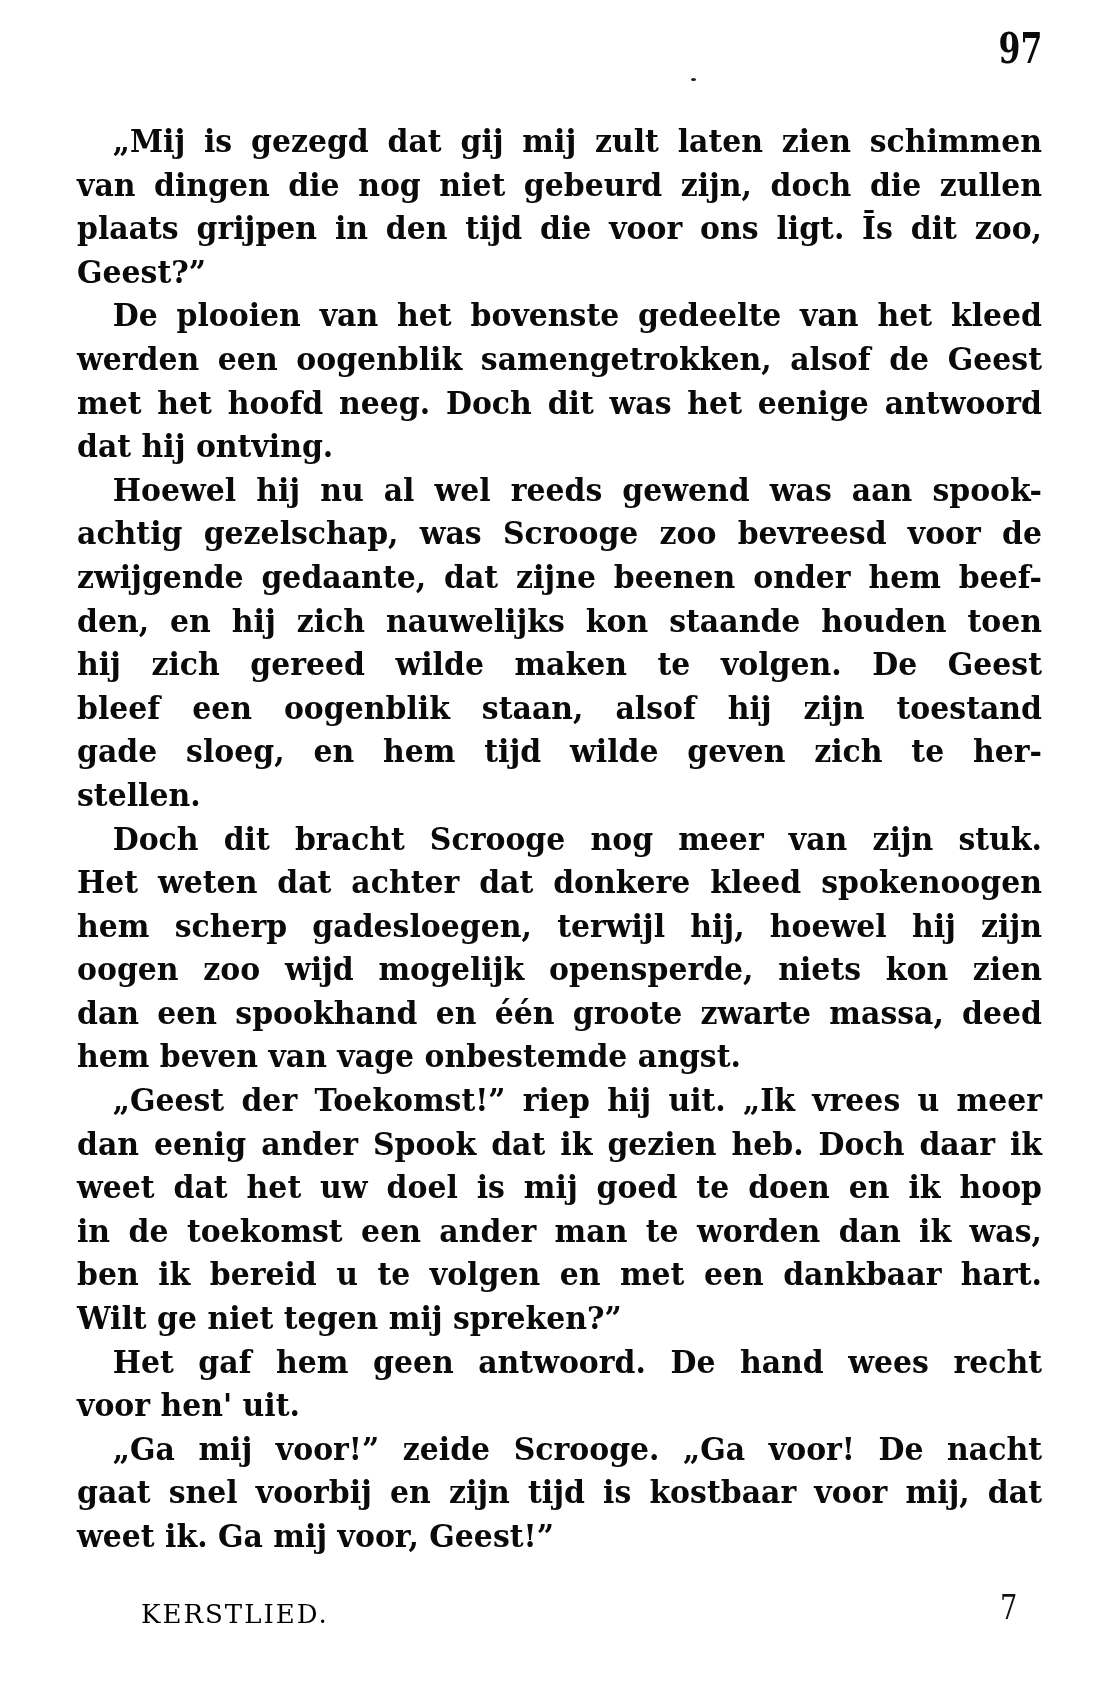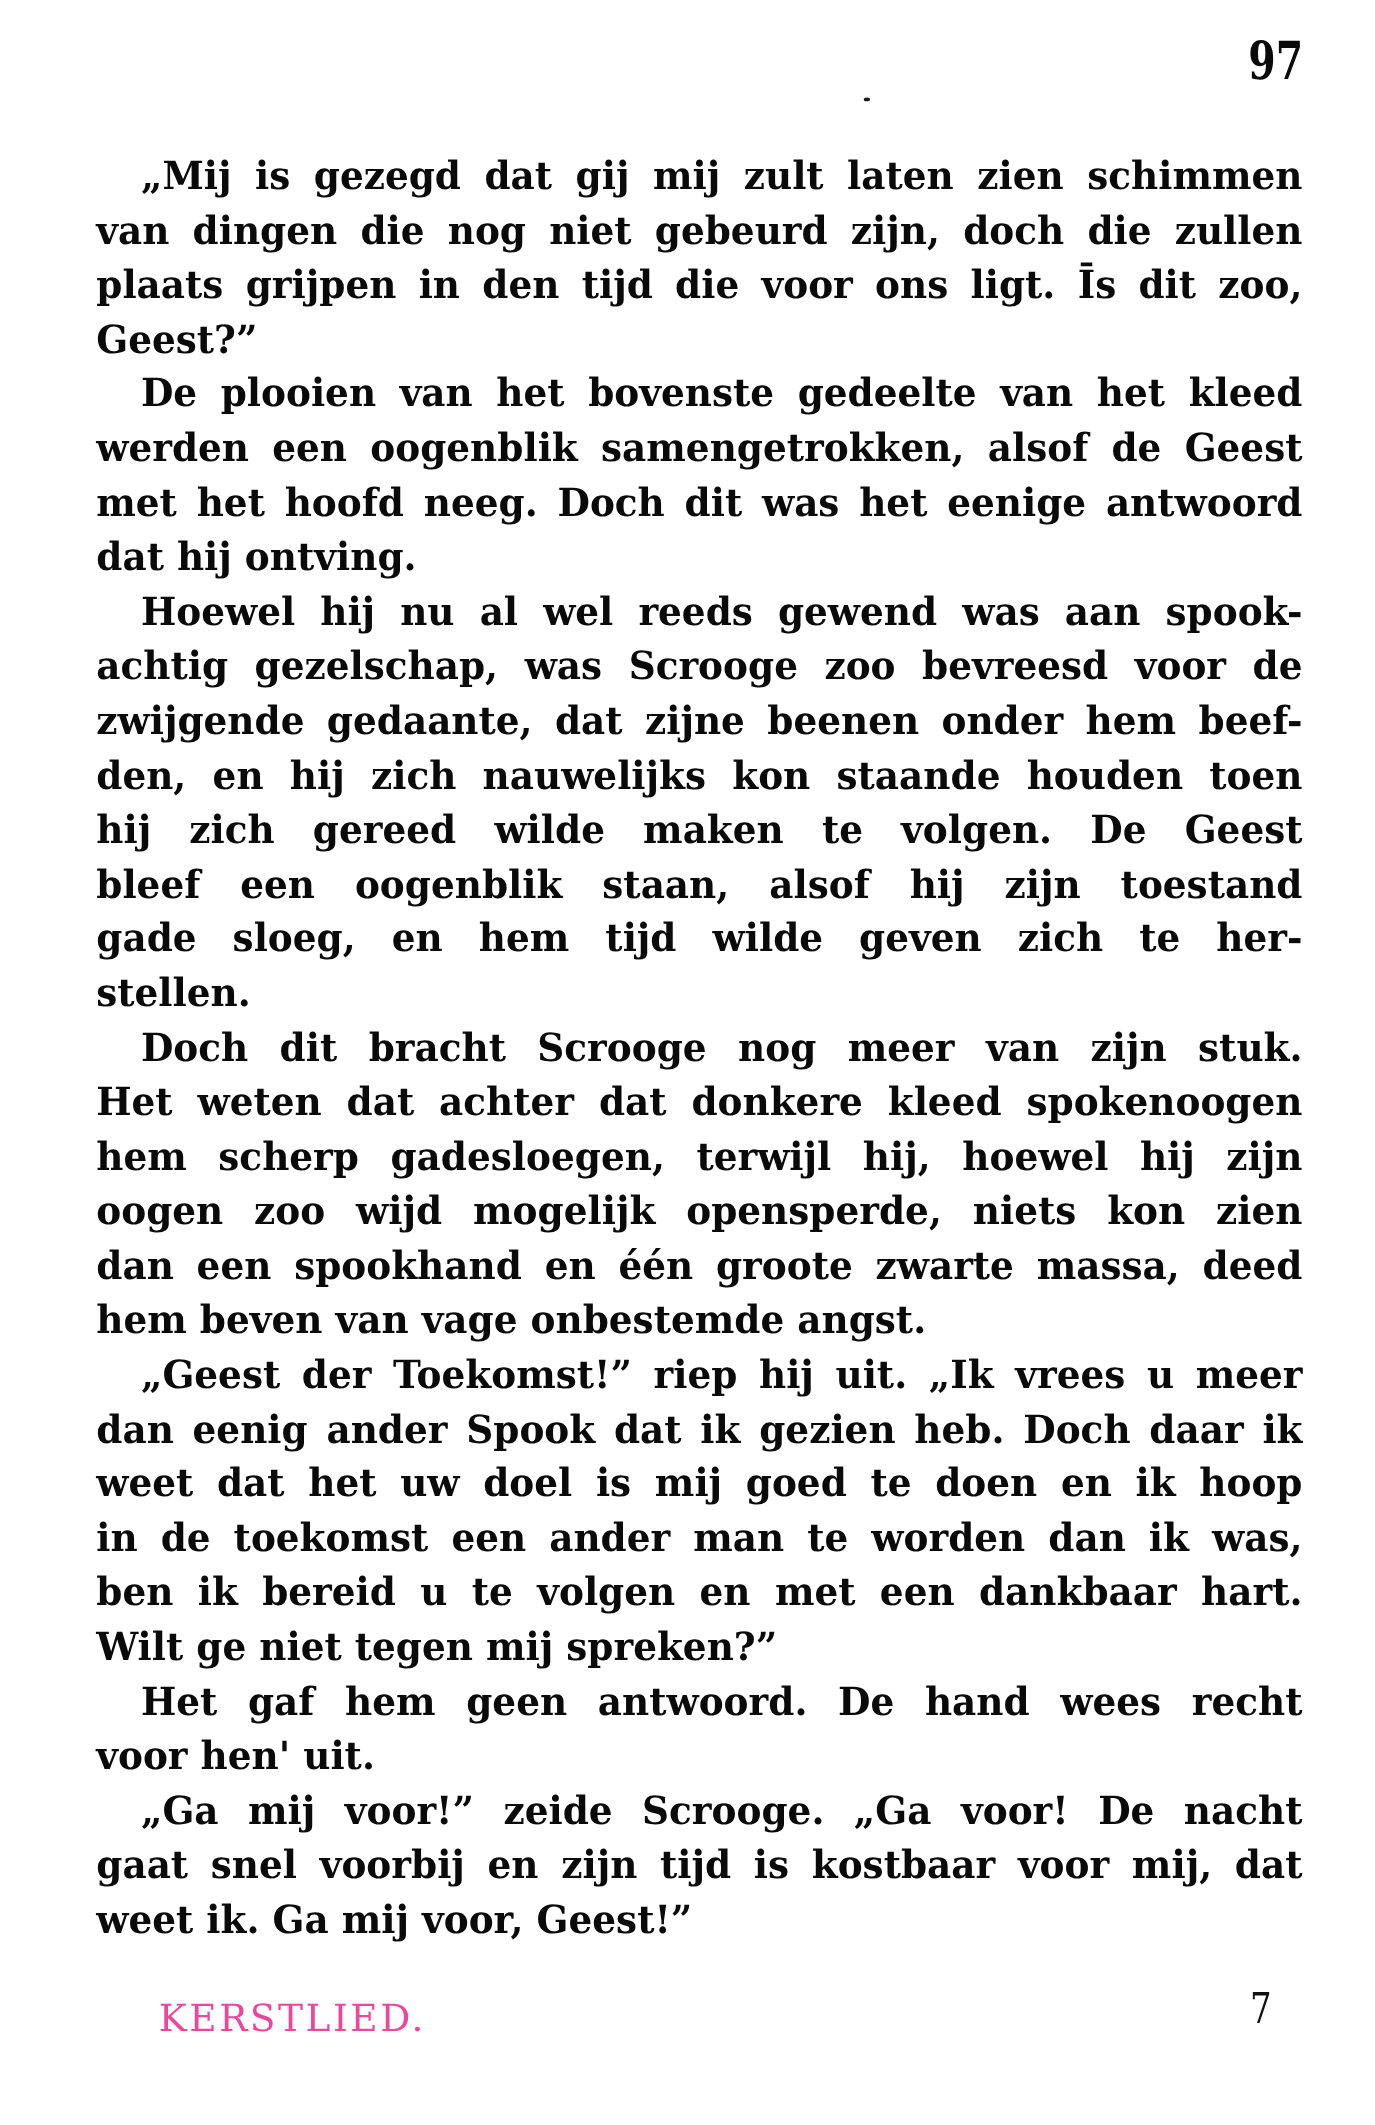--- a/index.html
+++ b/index.html
@@ -62,27 +62,27 @@
   }
   .line.first { padding-left: 37px; }
   .line.last {
     text-align: left;
     text-align-last: left;
     padding-right: 40px;
   }
   
   .footer-title {
     position: absolute;
-    left: 107px;
+    left: 121px;
     top: 1601px;
-    font-size: 30px;
+    font-size: 26px;
     font-weight: 400;
     letter-spacing: 2px;
     line-height: 1;
-    color: #ec4899;
+    color: #000000;
   }
   
   .footer-signature {
     position: absolute;
     left: 980px;
     top: 1590px;
     font-size: 34px;
     font-weight: 400;
     line-height: 1;
     transform: scaleX(0.8);

